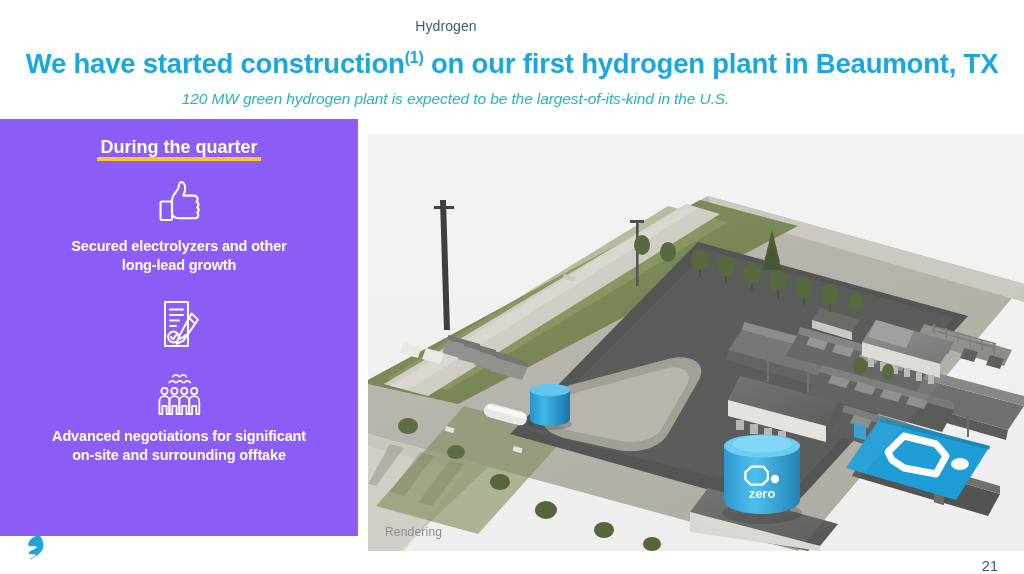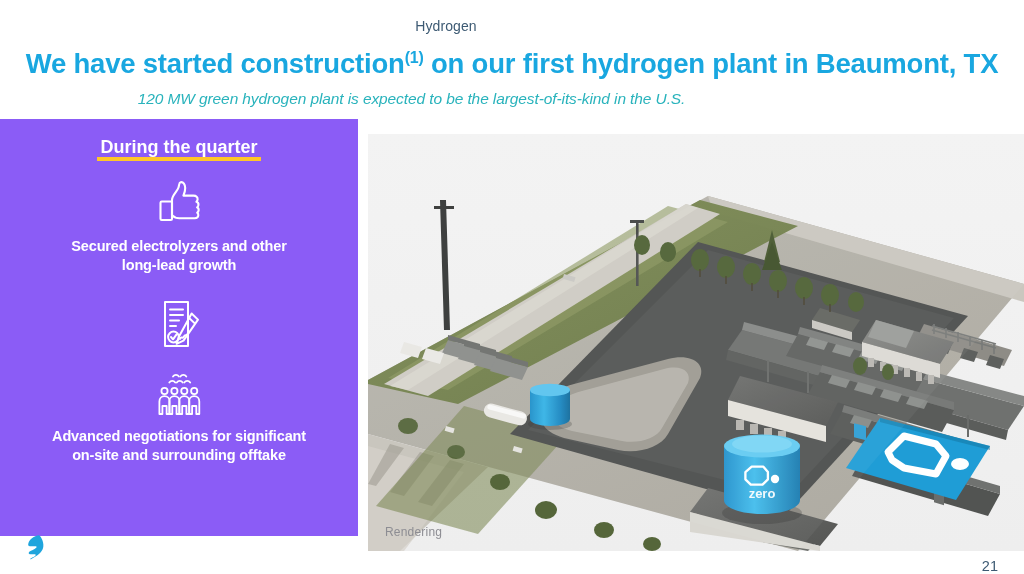--- a/index.html
+++ b/index.html
@@ -51,20 +51,21 @@
   .subtitle {
     position: absolute;
     top: 90px;
     left: 0;
     width: 823px;
     text-align: center;
     font-size: 15.5px;
     font-style: italic;
     color: #29b3bc;
     letter-spacing: -0.1px;
+    padding-left: 44px;
   }
 
   
   .panel {
     position: absolute;
     left: 0;
     top: 119px;
     width: 358px;
     height: 417px;
     background: #8b5cf6;

